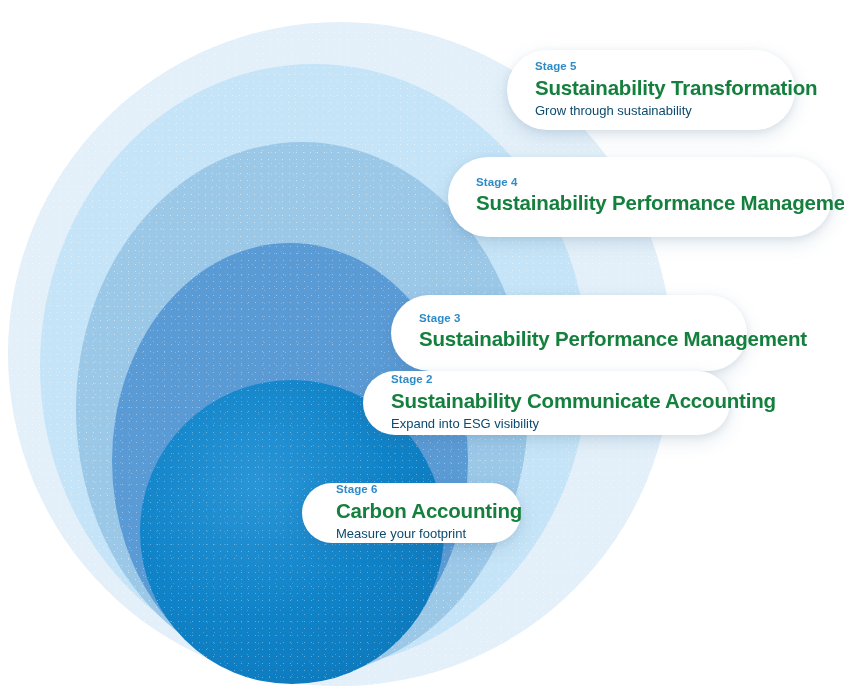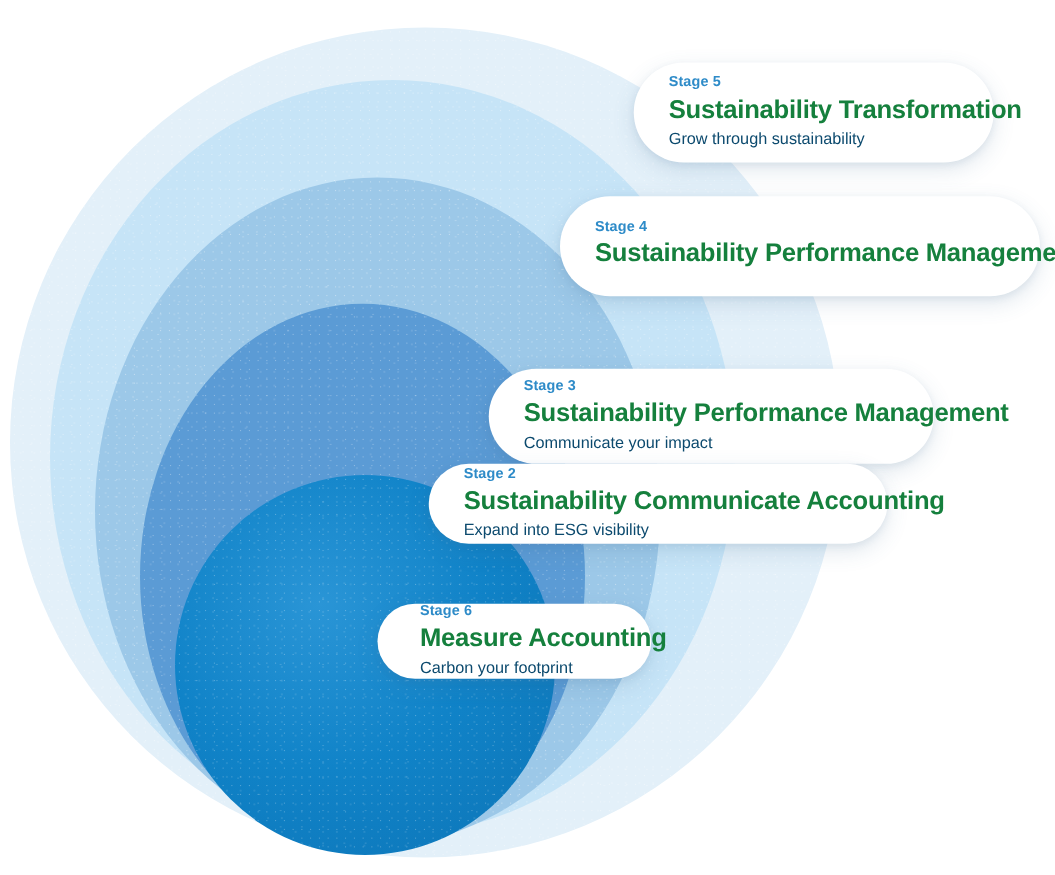--- a/index.html
+++ b/index.html
@@ -120,29 +120,28 @@
     </div>
 
     <div class="stage-card" style="left:448px; top:157px; width:384px; height:80px; padding:0 28px;justify-content:center;">
       <div class="stage-label">Stage 4</div>
       <div class="stage-title">Sustainability Performance Management</div>
     </div>
 
     <div class="stage-card" style="left:391px; top:264px; width:356px; height:76px; padding:0 28px;margin-top:31px;">
       <div class="stage-label">Stage 3</div>
       <div class="stage-title">Sustainability Performance Management</div>
-      <div class="stage-subtitle">Communicate your impact</div>
     </div>
 
-    <div class="stage-card" style="left:343px; top:371px; width:367px; height:64px; padding:0 28px;">
+    <div class="stage-card" style="left:363px; top:371px; width:367px; height:64px; padding:0 28px;">
       <div class="stage-label">Stage 2</div>
       <div class="stage-title">Sustainability Communicate Accounting</div>
       <div class="stage-subtitle">Expand into ESG visibility</div>
     </div>
 
     <div class="stage-card" style="left:302px; top:483px; width:219px; height:60px; padding:0 34px;">
       <div class="stage-label">Stage 6</div>
-      <div class="stage-title">Measure Accounting</div>
-      <div class="stage-subtitle">Carbon your footprint</div>
+      <div class="stage-title">Carbon Accounting</div>
+      <div class="stage-subtitle">Measure your footprint</div>
     </div>
 
   </div>
 </div>
 
 </body></html>

